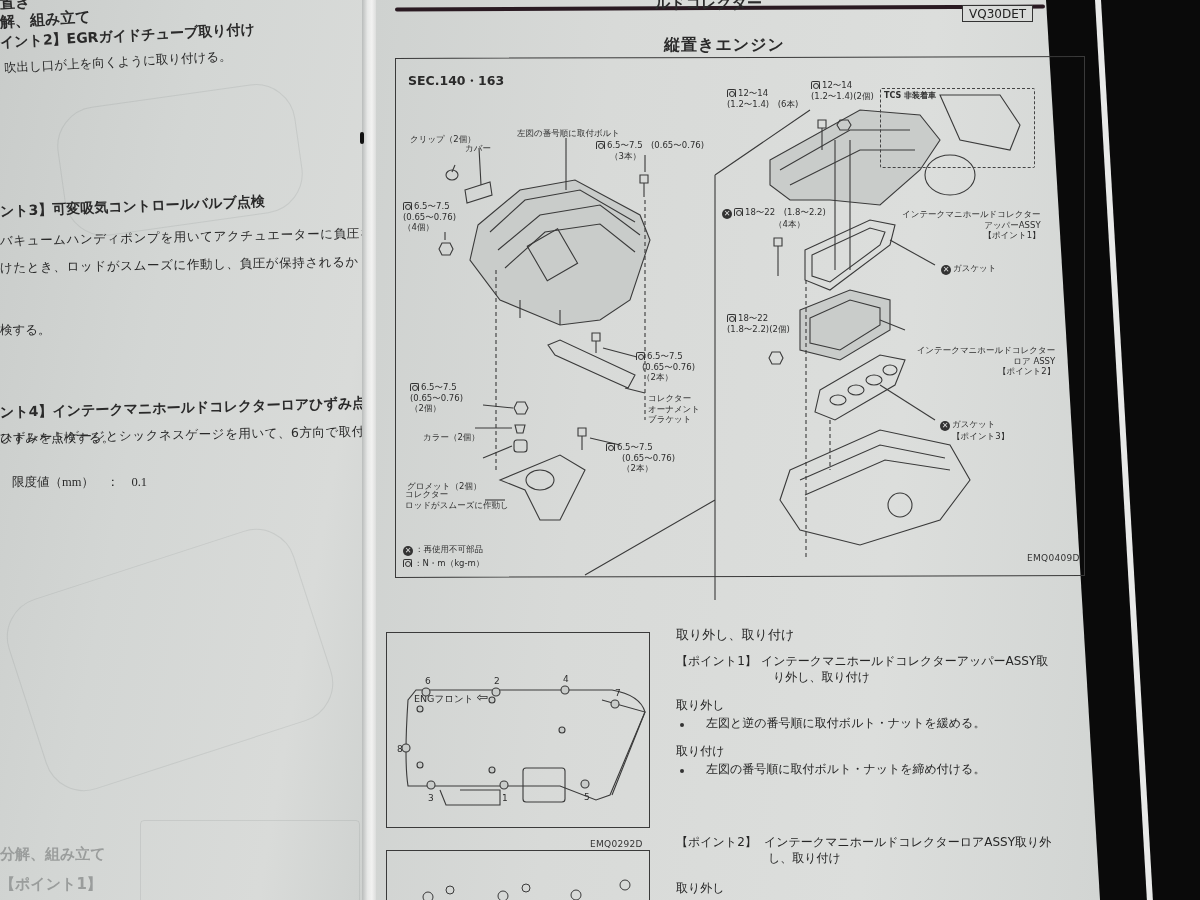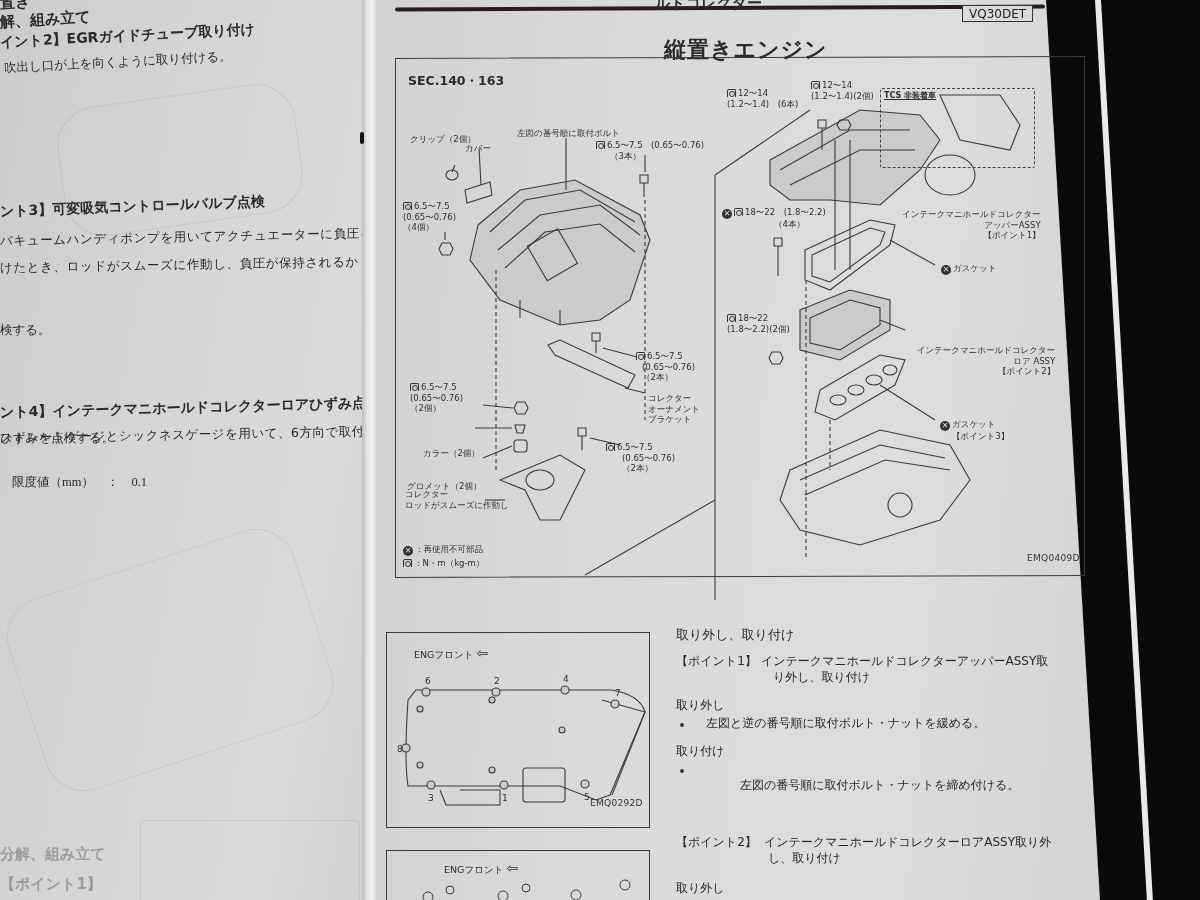--- a/index.html
+++ b/index.html
@@ -38,32 +38,32 @@
     background: #2a1a22; transform: rotate(-0.25deg); border-radius: 2px;
   }
   .header-title {
     position: absolute; left: 655px; top: -6px; font-size: 15px; font-weight: bold; color: #2b2b2b;
   }
   .engine-tag {
     position: absolute; left: 962px; top: 5px; padding: 0 6px; height: 17px; line-height: 16px;
     border: 1px solid #333; font-size: 12px; color: #222; background: #d9dbd9;
   }
   .section-title {
-    position: absolute; left: 664px; top: 35px; font-size: 22px; font-weight: bold; color: #2a2a2a; letter-spacing: 1px;
+    position: absolute; left: 664px; top: 35px; font-size: 16px; font-weight: bold; color: #2a2a2a; letter-spacing: 1px;
   }
 
   
   .diagram-frame {
     position: absolute; left: 395px; top: 57px; width: 690px; height: 520px;
     border: 1.5px solid #3a3a3a; border-top-width: 1.5px;
     transform: skewY(-0.15deg);
   }
   .sec-label { position: absolute; left: 408px; top: 73px; font-size: 12.5px; font-weight: bold; color: #2a2a2a; }
   .lbl { position: absolute; font-size: 8.5px; line-height: 10.5px; color: #2d2d2d; white-space: nowrap; }
-  .lbl.bold { font-weight: bold; text-decoration: underline; }
+  .lbl.bold { font-weight: bold; }
   .torque-icon {
     display: inline-block; width: 9px; height: 8px; border: 1.4px solid #333; border-bottom: none;
     border-radius: 2px 2px 0 0; margin-right: 2px; vertical-align: -1px; position: relative;
   }
   .torque-icon::after {
     content: ""; position: absolute; left: 1px; top: 1px; width: 4px; height: 4px; border: 1px solid #333; border-radius: 50%;
   }
   .noreuse-icon {
     display: inline-block; width: 10px; height: 10px; border-radius: 50%; background: #333;
     color: #ddd; font-size: 8px; line-height: 10px; text-align: center; font-weight: bold; vertical-align: -1px; margin-right: 2px;
@@ -72,21 +72,21 @@
   .tcs-box {
     position: absolute; left: 880px; top: 88px; width: 155px; height: 80px;
     border: 1.3px dashed #444; border-radius: 2px;
   }
   svg.art { position: absolute; left: 0; top: 0; }
 
   
   .sub-frame {
     position: absolute; border: 1.5px solid #3a3a3a;
   }
-  .eng-front { position: absolute; font-size: 9.5px; color: #2d2d2d; white-space: nowrap; }
+  .eng-front { position: absolute; font-size: 9.5px; color: #2d2d2d; white-space: nowrap; margin-top: 44px; }
 
   
   .rt { position: absolute; white-space: nowrap; color: #262626; }
   .rt-h { font-size: 13px; font-weight: 500; }
   .rt-b { font-size: 12px; }
   .bullet { position: absolute; width: 4px; height: 4px; background: #333; border-radius: 50%; }
 </style>
 </head>
 <body>
 
@@ -204,21 +204,21 @@
 
 <div class="lbl" style="left:410px;top:134px;">クリップ（2個）</div>
 <div class="lbl" style="left:465px;top:143px;">カバー</div>
 <div class="lbl" style="left:517px;top:128px;">左図の番号順に取付ボルト</div>
 <div class="lbl" style="left:596px;top:140px;"><span class="torque-icon"></span><span>6.5〜7.5　(0.65〜0.76)</span><br><span style="padding-left:14px;">（3本）</span></div>
 <div class="lbl" style="left:403px;top:201px;"><span class="torque-icon"></span><span>6.5〜7.5</span><br><span>(0.65〜0.76)</span><br><span>（4個）</span></div>
 
 <div class="lbl" style="left:636px;top:351px;"><span class="torque-icon"></span><span>6.5〜7.5</span><br><span style="padding-left:6px;">(0.65〜0.76)</span><br><span style="padding-left:6px;">（2本）</span></div>
 <div class="lbl" style="left:648px;top:393px;"><span>コレクター</span><br><span>オーナメント</span><br><span>ブラケット</span></div>
 <div class="lbl" style="left:410px;top:382px;"><span class="torque-icon"></span><span>6.5〜7.5</span><br><span>(0.65〜0.76)</span><br><span>（2個）</span></div>
-<div class="lbl" style="left:423px;top:448px;">カラー（2個）</div>
+<div class="lbl" style="left:423px;top:432px;">カラー（2個）</div>
 <div class="lbl" style="left:407px;top:453px;margin-top:28px;">グロメット（2個）</div>
 <div class="lbl" style="left:606px;top:442px;"><span class="torque-icon"></span><span>6.5〜7.5</span><br><span style="padding-left:16px;">(0.65〜0.76)</span><br><span style="padding-left:16px;">（2本）</span></div>
 <div class="lbl" style="left:405px;top:489px;"><span>コレクター</span><br><span>ロッドがスムーズに作動し</span></div>
 
 <div class="lbl" style="left:727px;top:88px;"><span class="torque-icon"></span><span>12〜14</span><br><span>(1.2〜1.4)　(6本)</span></div>
 <div class="lbl" style="left:811px;top:80px;"><span class="torque-icon"></span><span>12〜14</span><br><span>(1.2〜1.4)(2個)</span></div>
 <div class="lbl bold" style="left:884px;top:91px;font-size:8px;">TCS 非装着車</div>
 <div class="lbl" style="left:902px;top:209px;text-align:right;"><span>インテークマニホールドコレクター</span><br><span style="padding-left:44px;">アッパーASSY</span><br><span style="padding-left:52px;">【ポイント1】</span></div>
 <div class="lbl" style="left:722px;top:207px;"><span class="noreuse-icon">✕</span><span class="torque-icon"></span><span>18〜22　(1.8〜2.2)</span><br><span style="padding-left:52px;">（4本）</span></div>
 <div class="lbl" style="left:941px;top:263px;"><span class="noreuse-icon">✕</span><span>ガスケット</span></div>
@@ -258,21 +258,21 @@
     <text x="425" y="684">6</text>
     <text x="494" y="684">2</text>
     <text x="563" y="682">4</text>
     <text x="615" y="696">7</text>
     <text x="397" y="752">8</text>
     <text x="428" y="801">3</text>
     <text x="502" y="801">1</text>
     <text x="584" y="800">5</text>
   </g>
 </svg>
-<div class="fig-code" style="left:590px;top:798px;">EMQ0292D</div>
+<div class="fig-code" style="left:590px;top:839px;">EMQ0292D</div>
 
 <div class="sub-frame" style="left:386px;top:850px;width:264px;height:60px;border-bottom:none;"></div>
 <div class="eng-front" style="left:444px;top:860px;"><span>ENGフロント</span> <span style="font-size:14px;">⇦</span></div>
 <svg class="art" width="1200" height="900">
   <g fill="none" stroke="#3a3a3a" stroke-width="1">
     <circle cx="428" cy="897" r="5"></circle>
       <circle cx="450" cy="890" r="4"></circle>
       <circle cx="503" cy="896" r="5"></circle>
       <circle cx="526" cy="888" r="4"></circle>
       <circle cx="576" cy="895" r="5"></circle>
@@ -283,18 +283,18 @@
 <div class="rt rt-h" style="left:676px;top:626px;">取り外し、取り付け</div>
 
 <div class="rt rt-b" style="left:676px;top:653px;">【ポイント1】</div>
 <div class="rt rt-b" style="left:761px;top:653px;">インテークマニホールドコレクターアッパーASSY取</div>
 <div class="rt rt-b" style="left:773px;top:669px;">り外し、取り付け</div>
 <div class="rt rt-b" style="left:676px;top:697px;">取り外し</div>
 <div class="bullet" style="left:680px;top:723px;"></div>
 <div class="rt rt-b" style="left:706px;top:715px;">左図と逆の番号順に取付ボルト・ナットを緩める。</div>
 <div class="rt rt-b" style="left:676px;top:743px;">取り付け</div>
 <div class="bullet" style="left:680px;top:769px;"></div>
-<div class="rt rt-b" style="left:706px;top:777px;margin-left:34px;">左図の番号順に取付ボルト・ナットを締め付ける。</div>
+<div class="rt rt-b" style="left:706px;top:761px;">左図の番号順に取付ボルト・ナットを締め付ける。</div>
 
 <div class="rt rt-b" style="left:676px;top:834px;">【ポイント2】</div>
 <div class="rt rt-b" style="left:764px;top:834px;">インテークマニホールドコレクターロアASSY取り外</div>
 <div class="rt rt-b" style="left:768px;top:850px;">し、取り付け</div>
 <div class="rt rt-b" style="left:676px;top:880px;">取り外し</div>
 
 </body></html>

